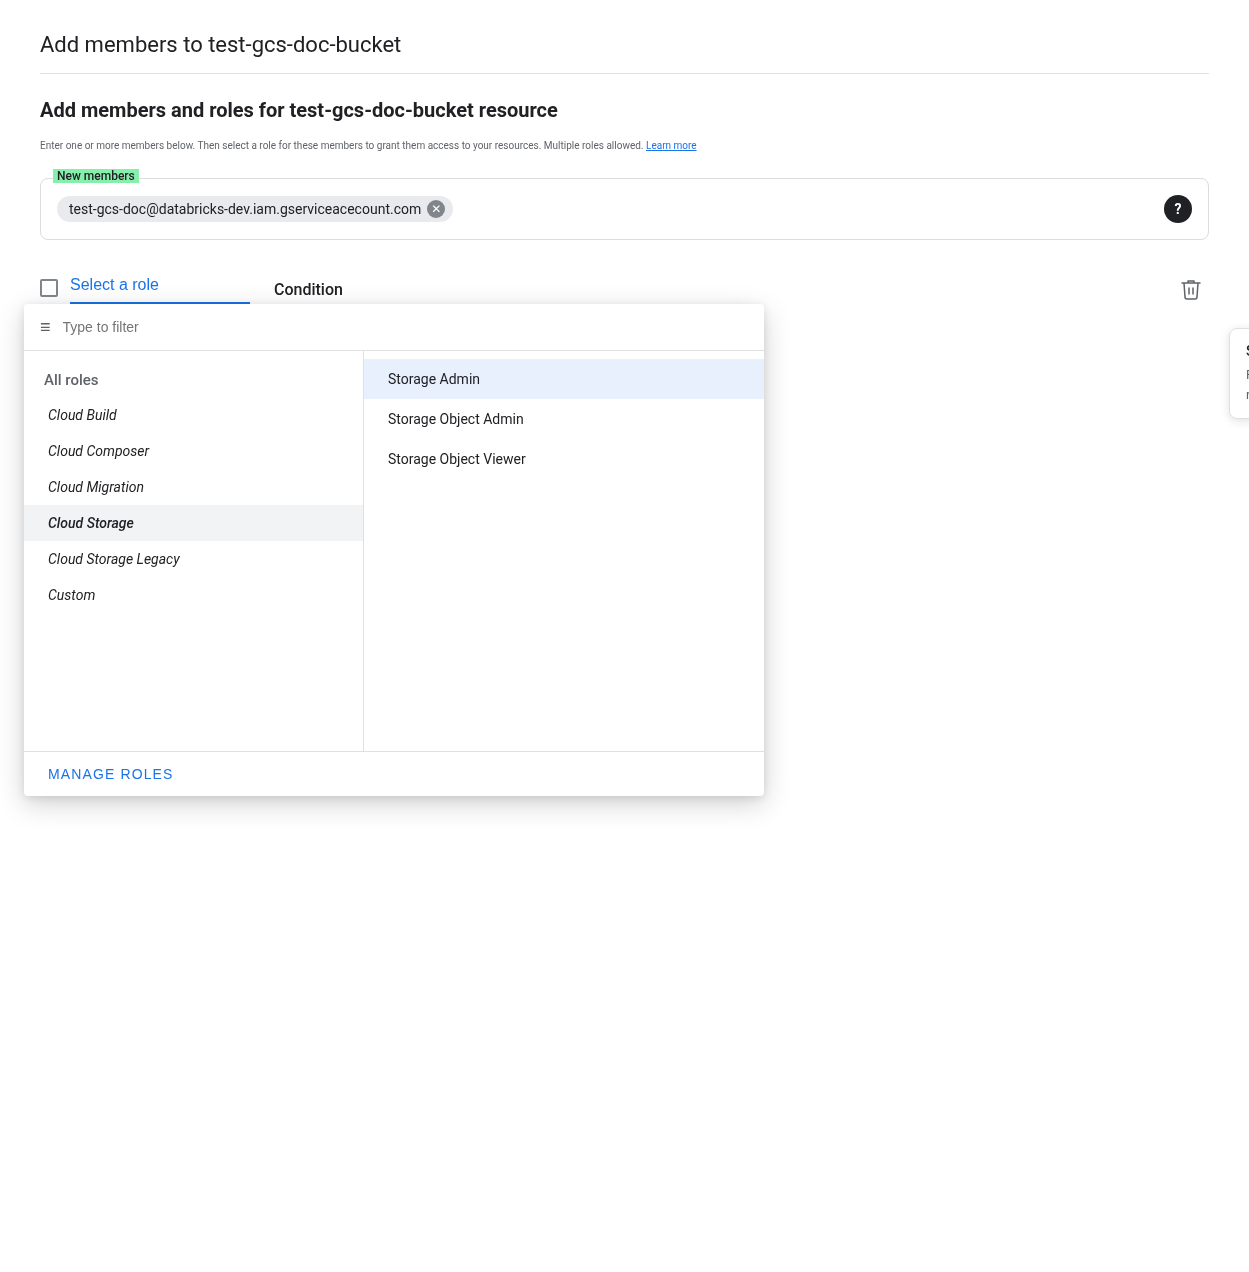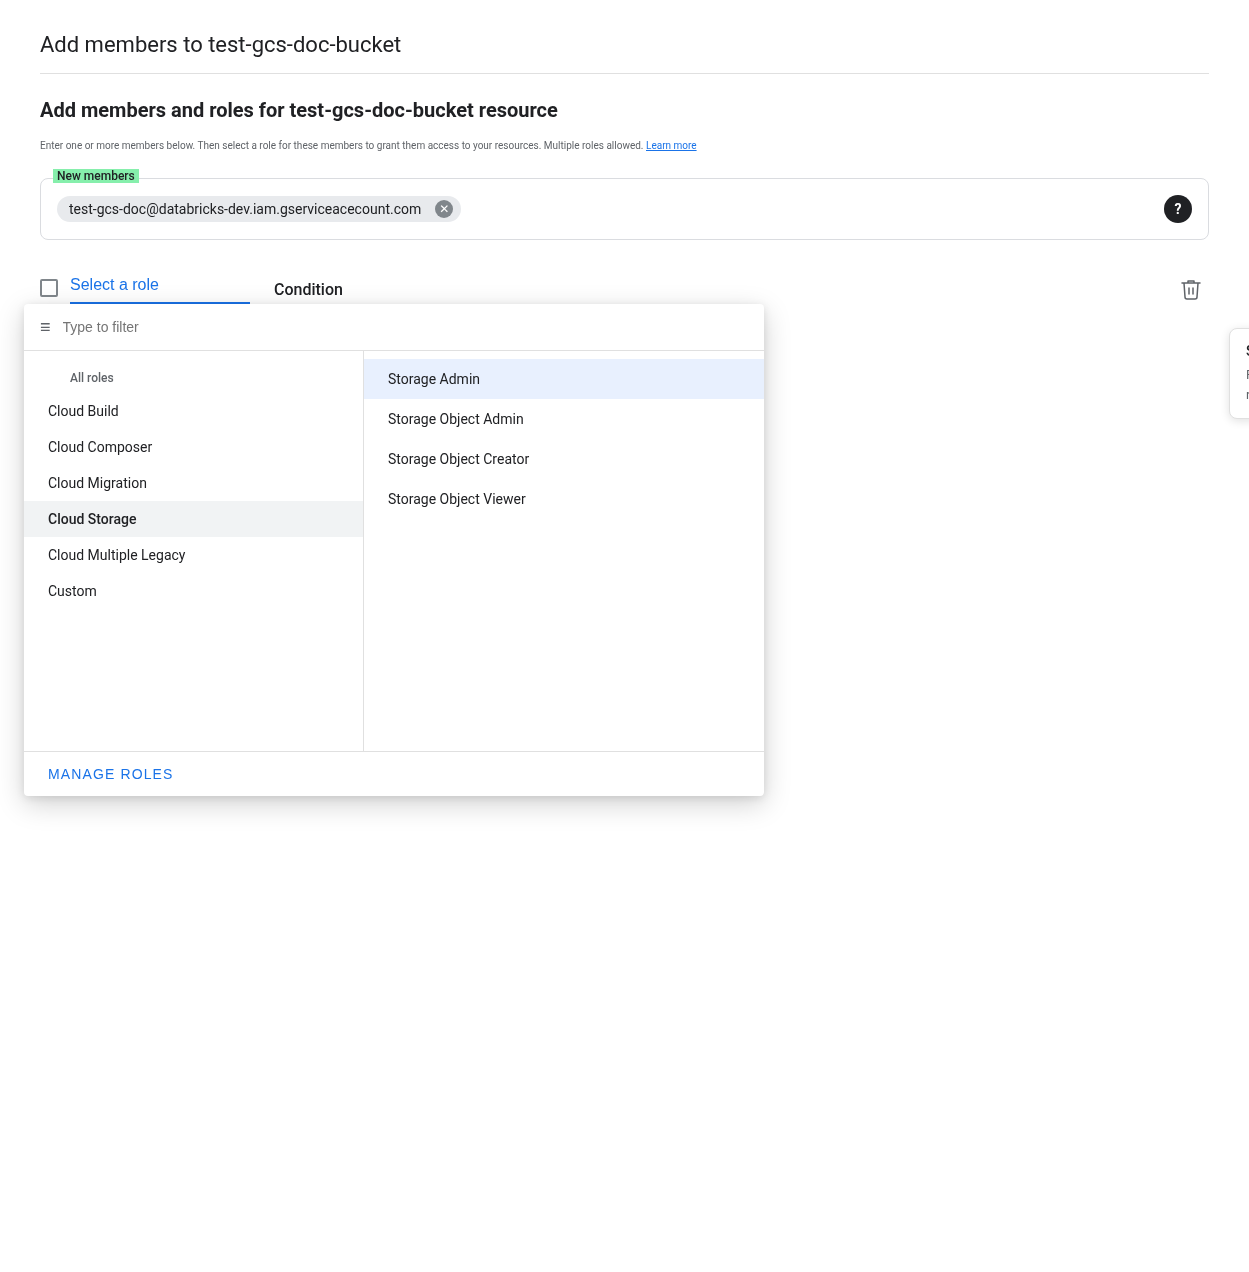--- a/index.html
+++ b/index.html
@@ -60,21 +60,21 @@
       gap: 12px;
     }
     .member-chip {
       display: flex;
       align-items: center;
       background: #e8eaed;
       border-radius: 16px;
       padding: 4px 8px 4px 12px;
       font-size: 14px;
       color: #202124;
-      gap: 14px;
+      gap: 6px;
     }
     .chip-close {
       width: 18px;
       height: 18px;
       background: #80868b;
       border-radius: 50%;
       display: flex;
       align-items: center;
       justify-content: center;
       cursor: pointer;
@@ -168,33 +168,33 @@
       display: flex;
       min-height: 400px;
     }
     .left-panel {
       width: 340px;
       border-right: 1px solid #e0e0e0;
       padding: 12px 0;
       flex-shrink: 0;
     }
     .all-roles-label {
-      font-size: 12px;
-      font-weight: 500;
-      color: #5f6368;
-      padding: 8px 8px;
+      font-size: 15px;
+      font-weight: 500;
+      color: #5f6368;
+      padding: 8px 20px;
       text-transform: none;
       letter-spacing: 0;
-      margin-left: 38px;
     }
     .left-item {
       padding: 10px 24px;
       font-size: 14px;
       color: #202124;
       cursor: pointer;
+      font-style: italic;
     }
     .left-item.selected {
       background: #f1f3f4;
       font-weight: 500;
     }
     .right-panel {
       flex: 1;
       padding: 8px 0;
     }
     .right-item {
@@ -296,27 +296,26 @@
         <span class="filter-icon">≡</span>
         <input class="filter-input" type="text" placeholder="Type to filter" style="">
       </div>
       <div class="dropdown-body">
         <div class="left-panel">
           <div class="all-roles-label">All roles</div>
           <div class="left-item">Cloud Build</div>
           <div class="left-item">Cloud Composer</div>
           <div class="left-item">Cloud Migration</div>
           <div class="left-item selected">Cloud Storage</div>
-          <div class="left-item">Cloud Multiple Legacy</div>
+          <div class="left-item">Cloud Storage Legacy</div>
           <div class="left-item">Custom</div>
         </div>
         <div class="right-panel">
           <div class="right-item selected">Storage Admin</div>
           <div class="right-item">Storage Object Admin</div>
-          <div class="right-item">Storage Object Creator</div>
           <div class="right-item">Storage Object Viewer</div>
         </div>
       </div>
       <div class="manage-roles-row">
         <button class="manage-roles-btn">MANAGE ROLES</button>
       </div>
     </div>
 
   </div>
 

